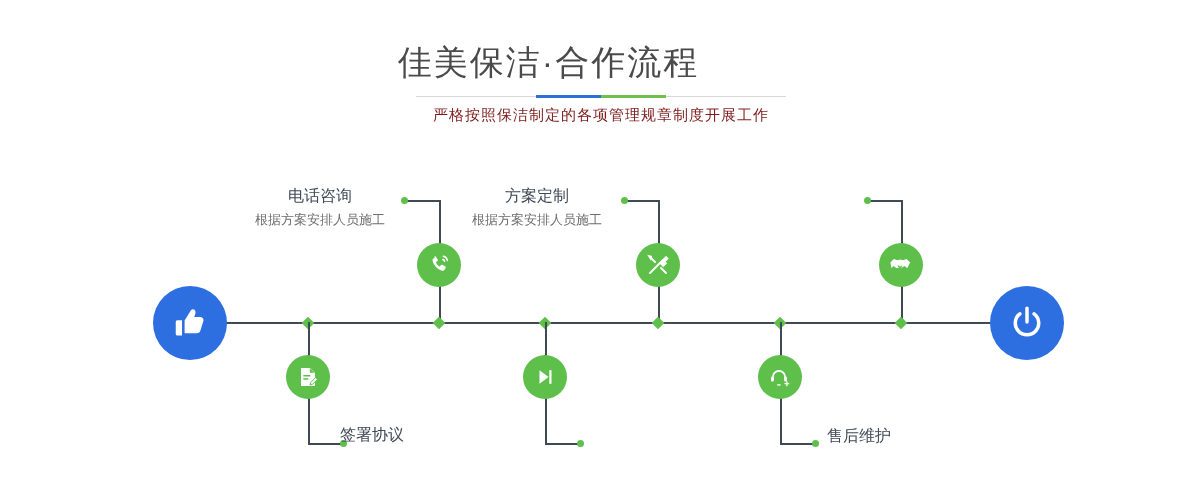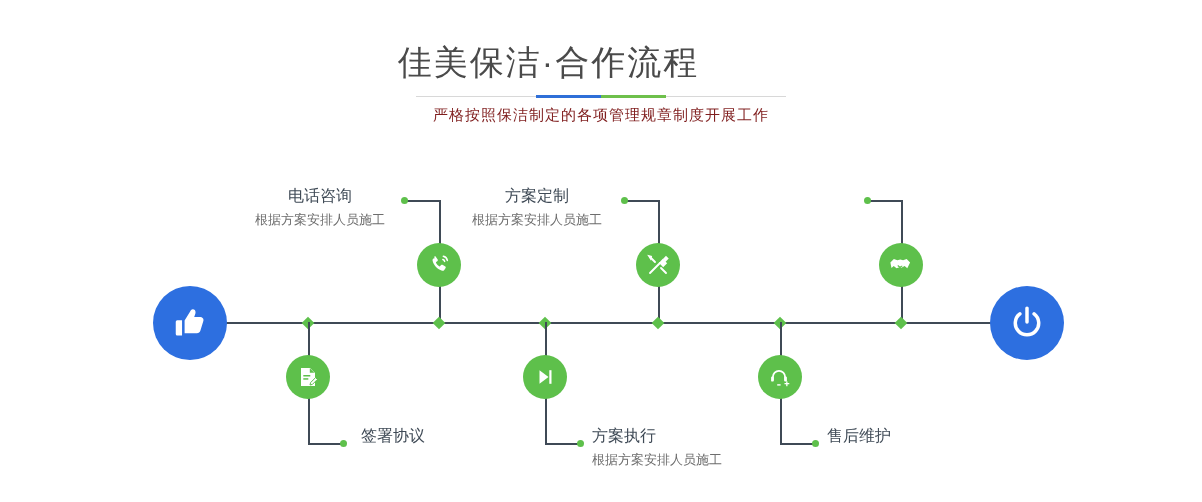--- a/index.html
+++ b/index.html
@@ -205,21 +205,21 @@
     <span>
       <svg width="24" height="24" viewBox="0 0 24 24" fill="#ffffff">
         <path d="M5 3h9l5 5v13H5z" fill="#ffffff"></path>
         <path d="M13.8 3.2v4.6h4.6" fill="#5ec04b"></path>
         <rect x="7.3" y="10" width="7" height="1.5" fill="#5ec04b"></rect>
         <rect x="7.3" y="13.2" width="5" height="1.5" fill="#5ec04b"></rect>
         <path d="M19.6 12.6l1.8 1.8-5 5-2.4.6.6-2.4z" fill="#ffffff" stroke="#5ec04b" stroke-width="1"></path>
       </svg>
     </span>
   </div>
-  <div class="step-label below" style="left:361px; top:425px;">
+  <div class="step-label below" style="left:340px; top:425px;font-family:Liberation Mono, monospace;">
     <div class="name">签署协议</div>
   </div>
 
   <div class="node-dot" style="left:545px;"></div>
   <div class="stem v" style="left:658px; top:200px; height:122px;"></div>
   <div class="stem h" style="left:625px; top:200px; width:34px;"></div>
   <div class="stem-dot" style="left:621px; top:197px;"></div>
   <div class="icon-bubble" style="left:636px; top:243px;">
     <span>
       <svg width="24" height="24" viewBox="0 0 24 24" fill="none" stroke="#ffffff" stroke-width="1.9" stroke-linecap="round">
@@ -242,24 +242,20 @@
   <div class="stem h" style="left:545px; top:443px; width:35px;"></div>
   <div class="stem-dot" style="left:577px; top:440px;"></div>
   <div class="icon-bubble" style="left:523px; top:355px;">
     <span>
       <svg width="24" height="24" viewBox="0 0 24 24" fill="#ffffff">
         <path d="M6.5 5.2l9 6.8-9 6.8z"></path>
         <rect x="16.3" y="5.2" width="2.2" height="13.6"></rect>
       </svg>
     </span>
   </div>
-  <div class="step-label below" style="left:592px; top:425px;">
-    <div class="name">方案执行</div>
-    <div class="desc">根据方案安排人员施工</div>
-  </div>
 
   <div class="node-dot" style="left:780px;"></div>
   <div class="stem v" style="left:901px; top:200px; height:122px;"></div>
   <div class="stem h" style="left:868px; top:200px; width:34px;"></div>
   <div class="stem-dot" style="left:864px; top:197px;"></div>
   <div class="icon-bubble" style="left:879px; top:243px;">
     <span>
       <svg width="26" height="26" viewBox="0 0 24 24" fill="#ffffff">
         <path d="M2.2 9.6l3.2-3.2 3.3 1.1 2.6-.6 2.6.6 3.3-1.1 3.2 3.2-2.6 5.3-2.4-1.9-3.1 1.6-1.1-.8-3.3 1.2-2.6-2.1-2.1 1.9z"></path>
         <path d="M9 12.5l2 1.6 2.2-1.3" stroke="#5ec04b" stroke-width="1" fill="none"></path>

